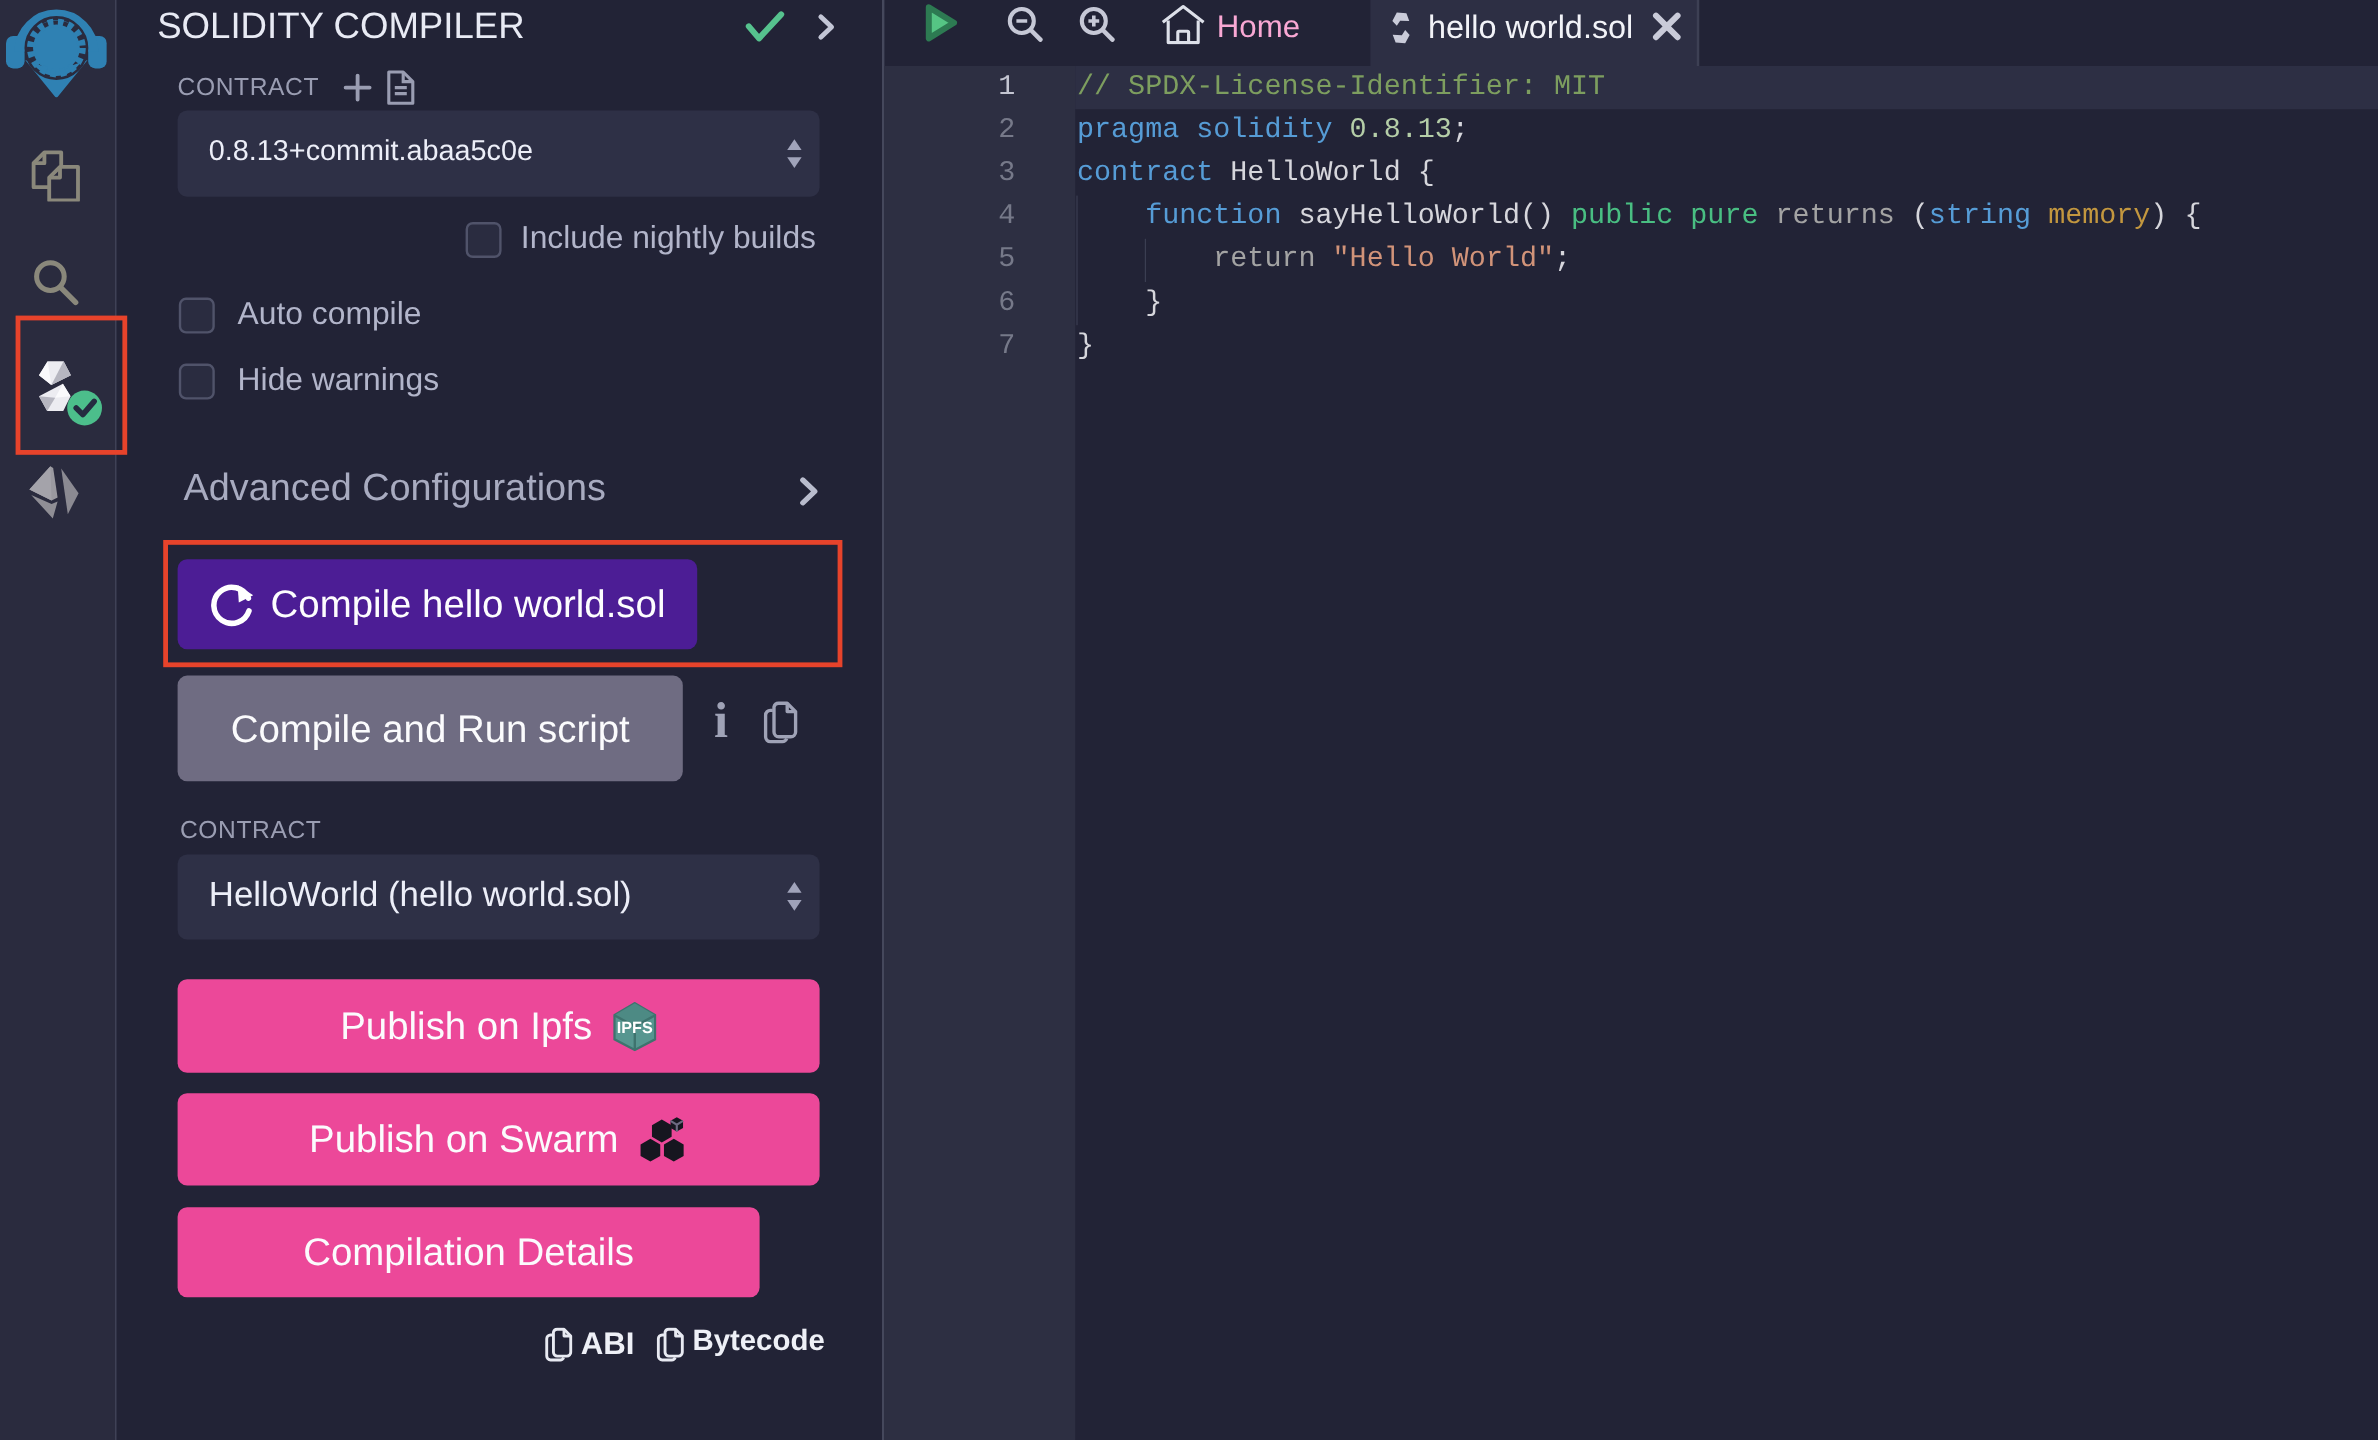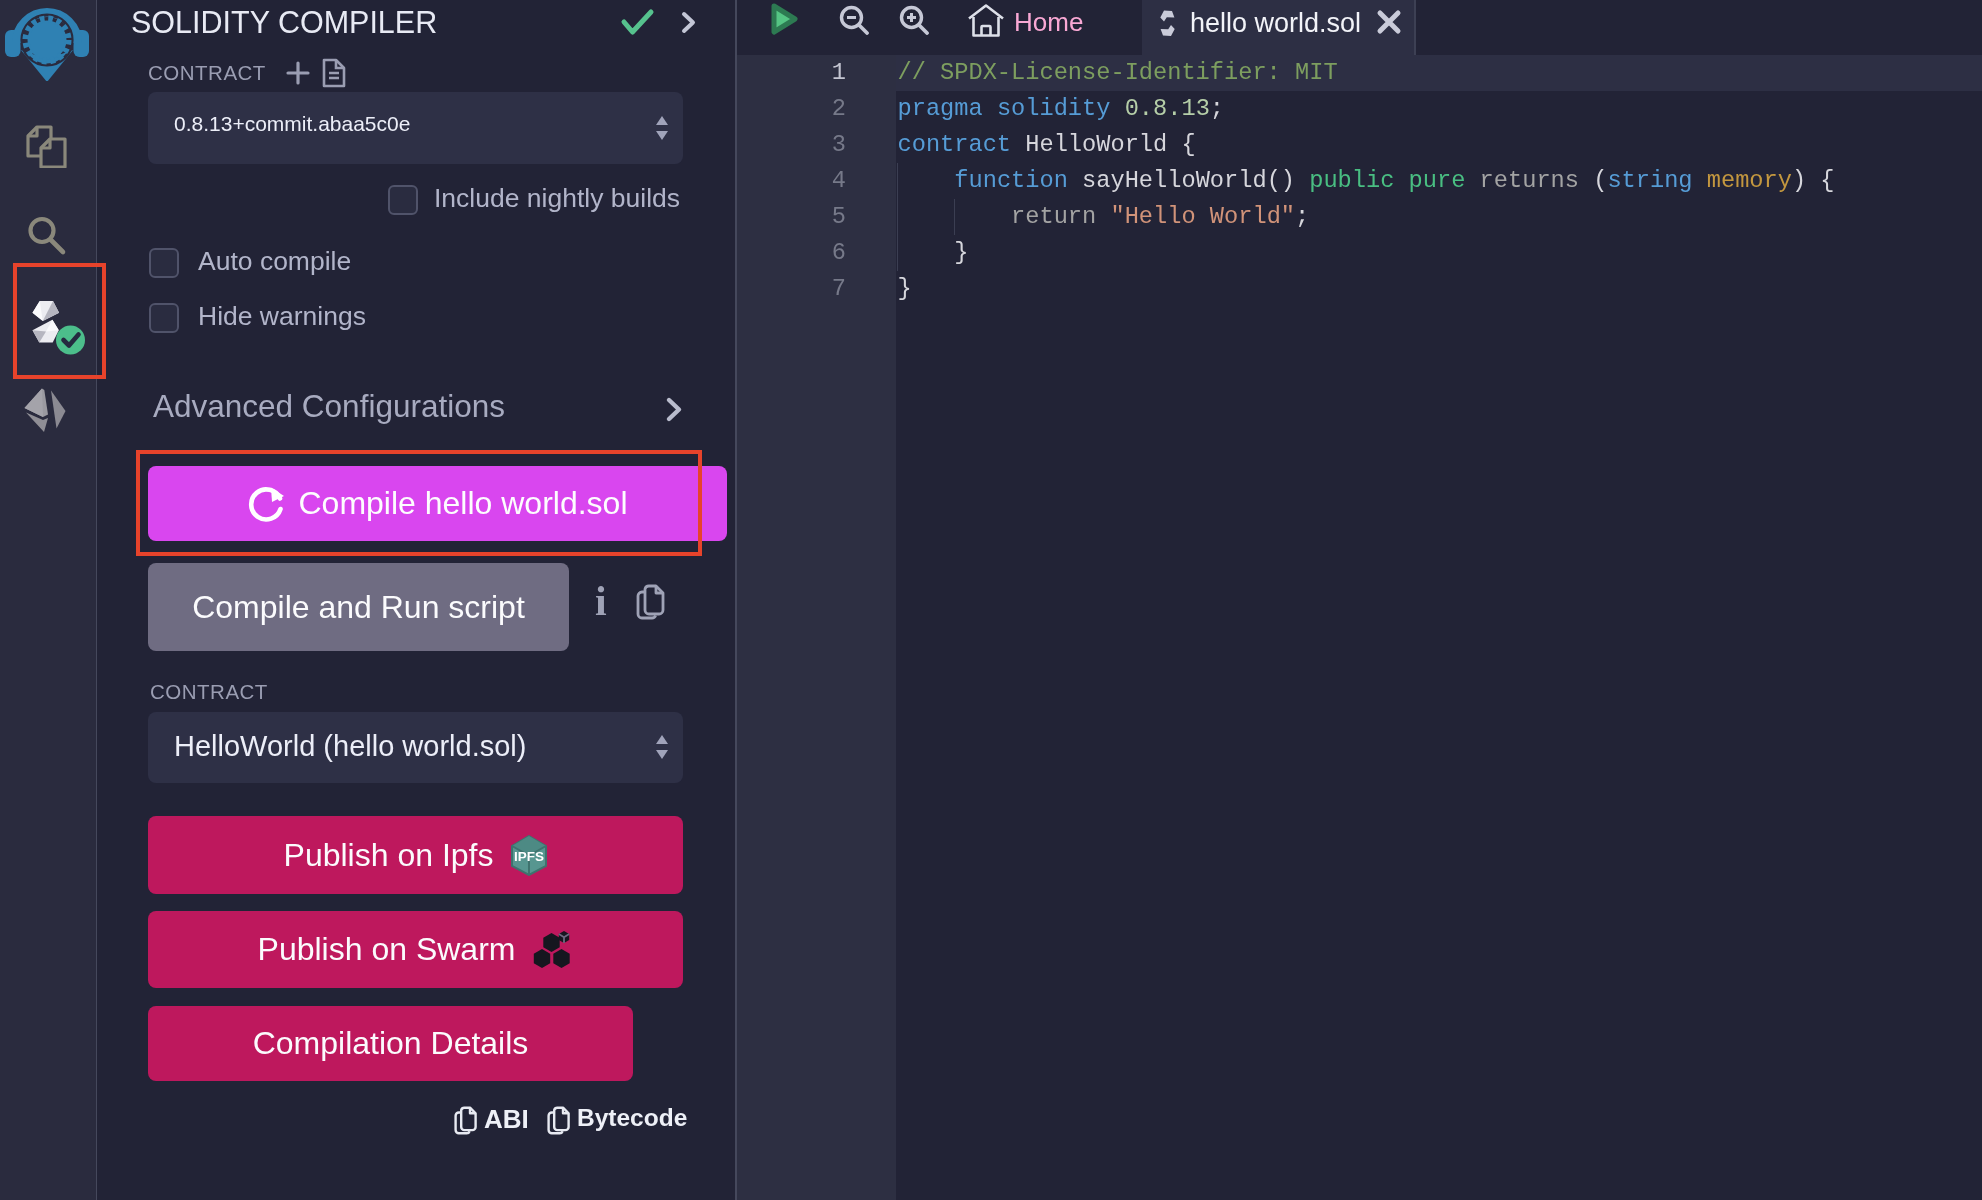--- a/index.html
+++ b/index.html
@@ -2,21 +2,21 @@
 <html><head><meta charset="utf-8"><style>
 html,body{margin:0;padding:0;width:1982px;height:1200px;background:#222336;overflow:hidden}
 *{box-sizing:border-box}
 body{font-family:"Liberation Sans",sans-serif;-webkit-font-smoothing:antialiased}
 .a{position:absolute}
 .lbl{color:#9a9db2;font-size:20.5px;letter-spacing:.5px}
 .sel{background:#2e3046;border-radius:8px;color:#eceef8;font-size:29px}
 .cb{width:30px;height:30px;border:2px solid #50536a;border-radius:6px;background:#2a2c40}
 .cbl{color:#b2b5ca;font-size:26.5px}
 .btn{border-radius:8px;color:#fbfbfd;font-size:32px;display:flex;align-items:center;justify-content:center}
-.gbtn{background:#be185d}
+.gbtn{background:#ec4899}
 .mono{font-family:"Liberation Mono",monospace;font-size:23.66px;line-height:36px;white-space:pre}
 </style></head><body>
 
 <div class="a" style="left:0;top:0;width:97px;height:1200px;background:#2a2b3e;border-right:1px solid #45485c"></div>
 <div class="a" id="logo" style="left:5px;top:3px"><svg width="84" height="78" viewBox="0 0 84 78">
 <g fill="#2f81b3">
         <rect x="0" y="27" width="15.5" height="27" rx="6"></rect>
         <rect x="68.5" y="27" width="15.5" height="27" rx="6"></rect>
       </g>
 <path d="M11.5,40 A30.5,30.5 0 0 1 72.5,40" fill="none" stroke="#2f81b3" stroke-width="9"></path>
@@ -67,38 +67,38 @@
 <div class="a lbl" style="left:148px;top:61px">CONTRACT</div>
 <div class="a" id="ic-plus" style="left:286px;top:61px"><svg width="24" height="24" viewBox="0 0 24 24">
       <path d="M12,2 V22 M2,12 H22" stroke="#9a9db2" stroke-width="3.2" stroke-linecap="round"></path>
     </svg></div>
 <div class="a" id="ic-doc" style="left:321px;top:58px"><svg width="26" height="30" viewBox="0 0 26 30" fill="none" stroke="#9a9db2" stroke-width="2.6">
 <path d="M3,2 H15 L23,10 V28 H3 Z" stroke-linejoin="round"></path>
 <path d="M15,2 V10 H23"></path>
 <path d="M8,15 H18 M8,20 H18"></path>
 </svg></div>
 <div class="a sel" style="left:148px;top:92px;width:535px;height:72px">
-    <span class="a" style="left:26px;top:20px;font-size:21px">0.8.13+commit.abaa5c0e</span>
+    <span class="a" style="left:26px;top:20px;font-size:24px">0.8.13+commit.abaa5c0e</span>
     <span class="a" id="ar1" style="left:506px;top:21px"><svg width="16" height="32" viewBox="0 0 16 32">
         <polygon points="2,12 14,12 8,3" fill="#a0a3ba"></polygon>
         <polygon points="2,18 14,18 8,27" fill="#a0a3ba"></polygon>
       </svg></span>
   </div>
 <div class="a cb" style="left:388px;top:185px"></div>
 <div class="a cbl" style="left:434px;top:183px">Include nightly builds</div>
 <div class="a cb" style="left:149px;top:248px"></div>
 <div class="a cbl" style="left:198px;top:246px">Auto compile</div>
 <div class="a cb" style="left:149px;top:303px"></div>
 <div class="a cbl" style="left:198px;top:301px">Hide warnings</div>
 <div class="a" style="left:153px;top:388px;color:#a8abc0;font-size:31.5px">Advanced Configurations</div>
 <div class="a" id="ic-chev2" style="left:664px;top:396px"><svg width="22" height="28" viewBox="0 0 22 28">
       <polyline points="5,4 15,13.5 5,23" fill="none" stroke="#b9bccd" stroke-width="4.4" stroke-linecap="round" stroke-linejoin="round"></polyline>
     </svg></div>
 <div class="a" style="left:136px;top:450px;width:566px;height:106px;border:4.5px solid #e7432b;z-index:30"></div>
-<div class="a btn" style="left:148px;top:466px;width:579px;height:75px;background:#d946ef;color:#fdfdfe">
+<div class="a btn" style="left:148px;top:466px;width:433px;height:75px;background:#4c1d95;color:#fdfdfe">
     <span id="ic-refresh" style="margin-right:13px;height:38px"><svg width="38" height="38" viewBox="0 0 38 38">
         <path d="M33,13.5 A15,15 0 1 0 33.5,24" fill="none" stroke="#fff" stroke-width="4.6" stroke-linecap="round"></path>
         <polygon points="24,2.5 37,11 25,17" fill="#fff"></polygon>
       </svg></span>
     <span>Compile hello world.sol</span>
   </div>
 <div class="a btn gbtn" style="left:148px;top:563px;width:421px;height:88px;background:#6f6c82">Compile and Run script</div>
 <div class="a" id="ic-info" style="left:595px;top:581px;color:#9fa2b6;font-family:'Liberation Serif',serif;font-weight:bold;font-size:42px;line-height:40px">i</div>
 <div class="a" id="ic-copy1" style="left:636px;top:584px"><svg width="30" height="36" viewBox="0 0 30 36" fill="none" stroke="#9fa2b6" stroke-width="2.8" stroke-linejoin="round">
 <path d="M9,5 a4,4 0 0 1 4,-3 h7 l7,7 v17 a4,4 0 0 1 -4,4 h-10 a4,4 0 0 1 -4,-4 z"></path>

